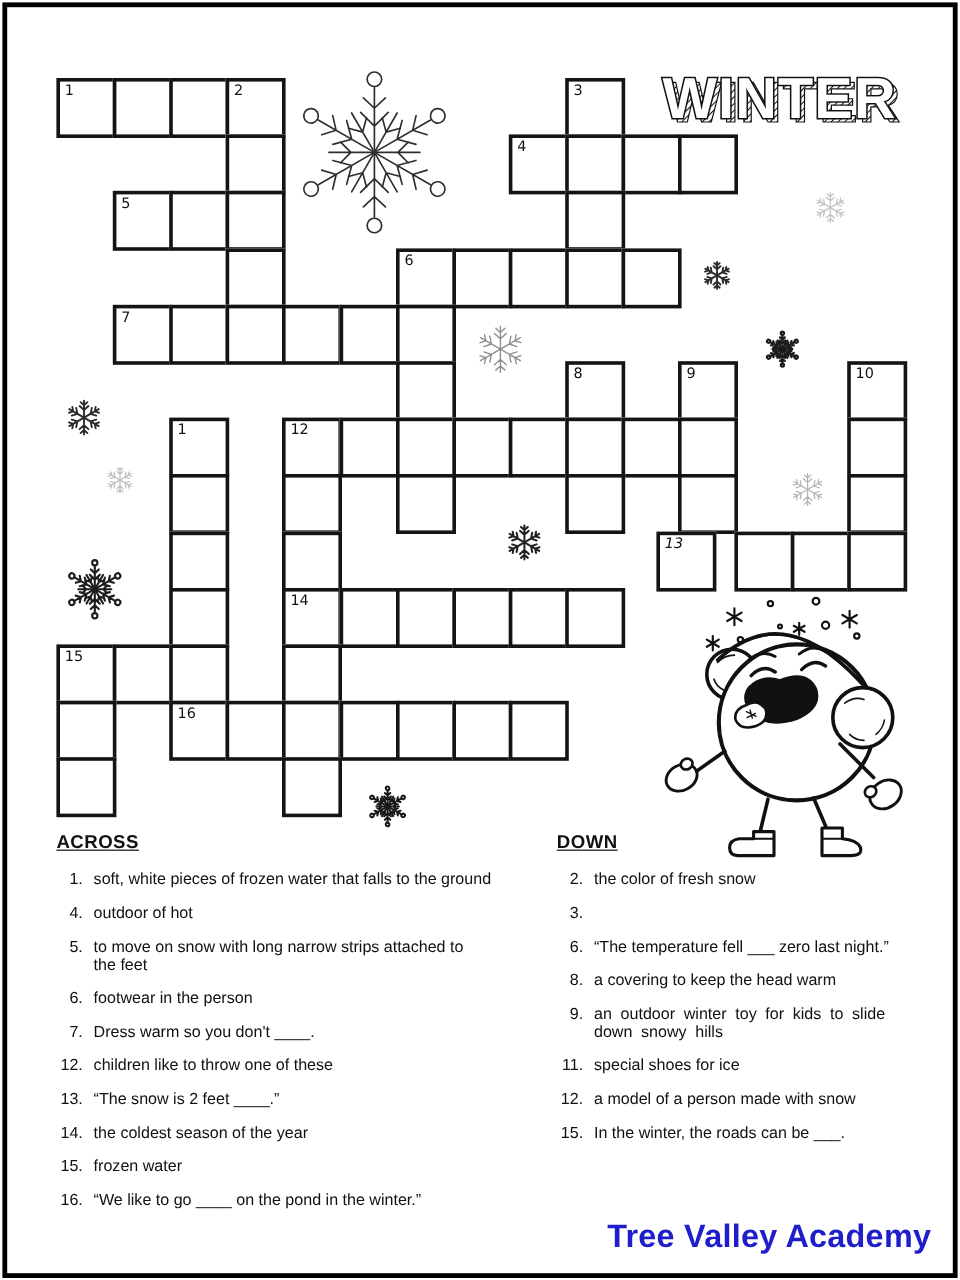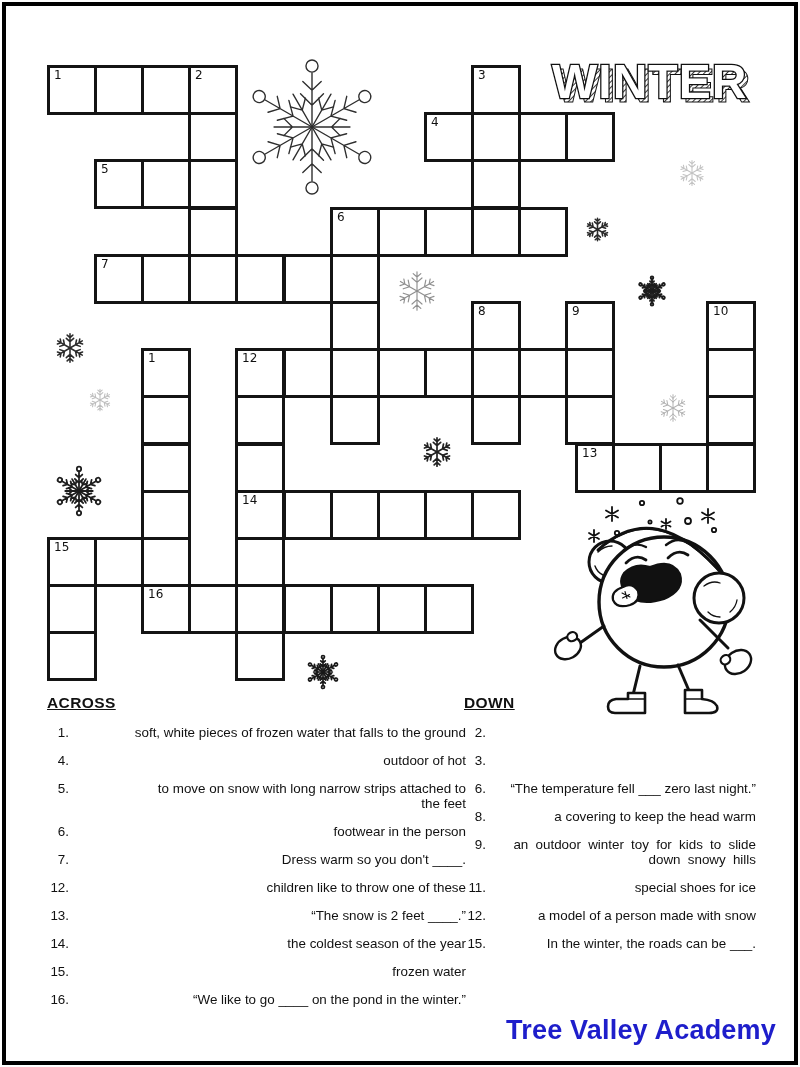--- a/index.html
+++ b/index.html
@@ -33,21 +33,21 @@
   .clue-heading{
     font-size:15.5px;font-weight:bold;text-decoration:underline;
     letter-spacing:.4px;margin:0 0 13px 0;
   }
   .clue{display:flex;margin-bottom:13px;}
   .clue .num{
     width:22px;text-align:right;margin-right:9px;flex-shrink:0;
     font-size:13.4px;line-height:15px;
   }
   .clue .text{
-    font-size:13.4px;line-height:15px;white-space:pre-line;text-align:right;
+    font-size:13.4px;line-height:15px;white-space:pre-line;
   }
   .clue-col.across .clue .text{width:388px;}
   .clue-col.down .clue .text{width:268px;}
   .clue-col.down .clue:nth-child(5) .text{word-spacing:3.5px;}
   
   .footer-brand{
     position:absolute;right:24px;top:1015px;
     font-size:27px;font-weight:bold;letter-spacing:.2px;
   }
 </style>
@@ -150,21 +150,21 @@
     <div class="cell" style="left: 518px; top: 283px;"></div>
     <div class="cell" style="left: 659px; top: 283px;"></div>
     <div class="cell" style="left: 94px; top: 330px;"></div>
     <div class="cell" style="left: 188px; top: 330px;"></div>
     <div class="cell" style="left: 283px; top: 330px;"></div>
     <div class="cell" style="left: 424px; top: 330px;"></div>
     <div class="cell" style="left: 518px; top: 330px;"></div>
     <div class="cell" style="left: 659px; top: 330px;"></div>
     <div class="cell" style="left: 94px; top: 378px;"></div>
     <div class="cell" style="left: 188px; top: 378px;"></div>
-    <div class="cell" style="left: 528px; top: 378px;">
+    <div class="cell" style="left: 500px; top: 378px; font-style: italic;">
       <span class="cellnum">13</span>
     </div>
     <div class="cell" style="left: 565px; top: 378px;"></div>
     <div class="cell" style="left: 612px; top: 378px;"></div>
     <div class="cell" style="left: 659px; top: 378px;"></div>
     <div class="cell" style="left: 94px; top: 425px;"></div>
     <div class="cell" style="left: 188px; top: 425px;">
       <span class="cellnum">14</span>
     </div>
     <div class="cell" style="left: 236px; top: 425px;"></div>
@@ -292,20 +292,21 @@
         <span class="text">“We like to go ____ on the pond in the winter.”</span>
       </div>
     </div>
 </div>
 
 <div class="clue-col down">
   <div class="clue-heading">DOWN</div>
   <div>
       <div class="clue">
         <span class="num">2.</span>
+        <span class="text">the color of fresh snow</span>
       </div>
       <div class="clue">
         <span class="num">3.</span>
       </div>
       <div class="clue">
         <span class="num">6.</span>
         <span class="text">“The temperature fell ___ zero last night.”</span>
       </div>
       <div class="clue">
         <span class="num">8.</span>

